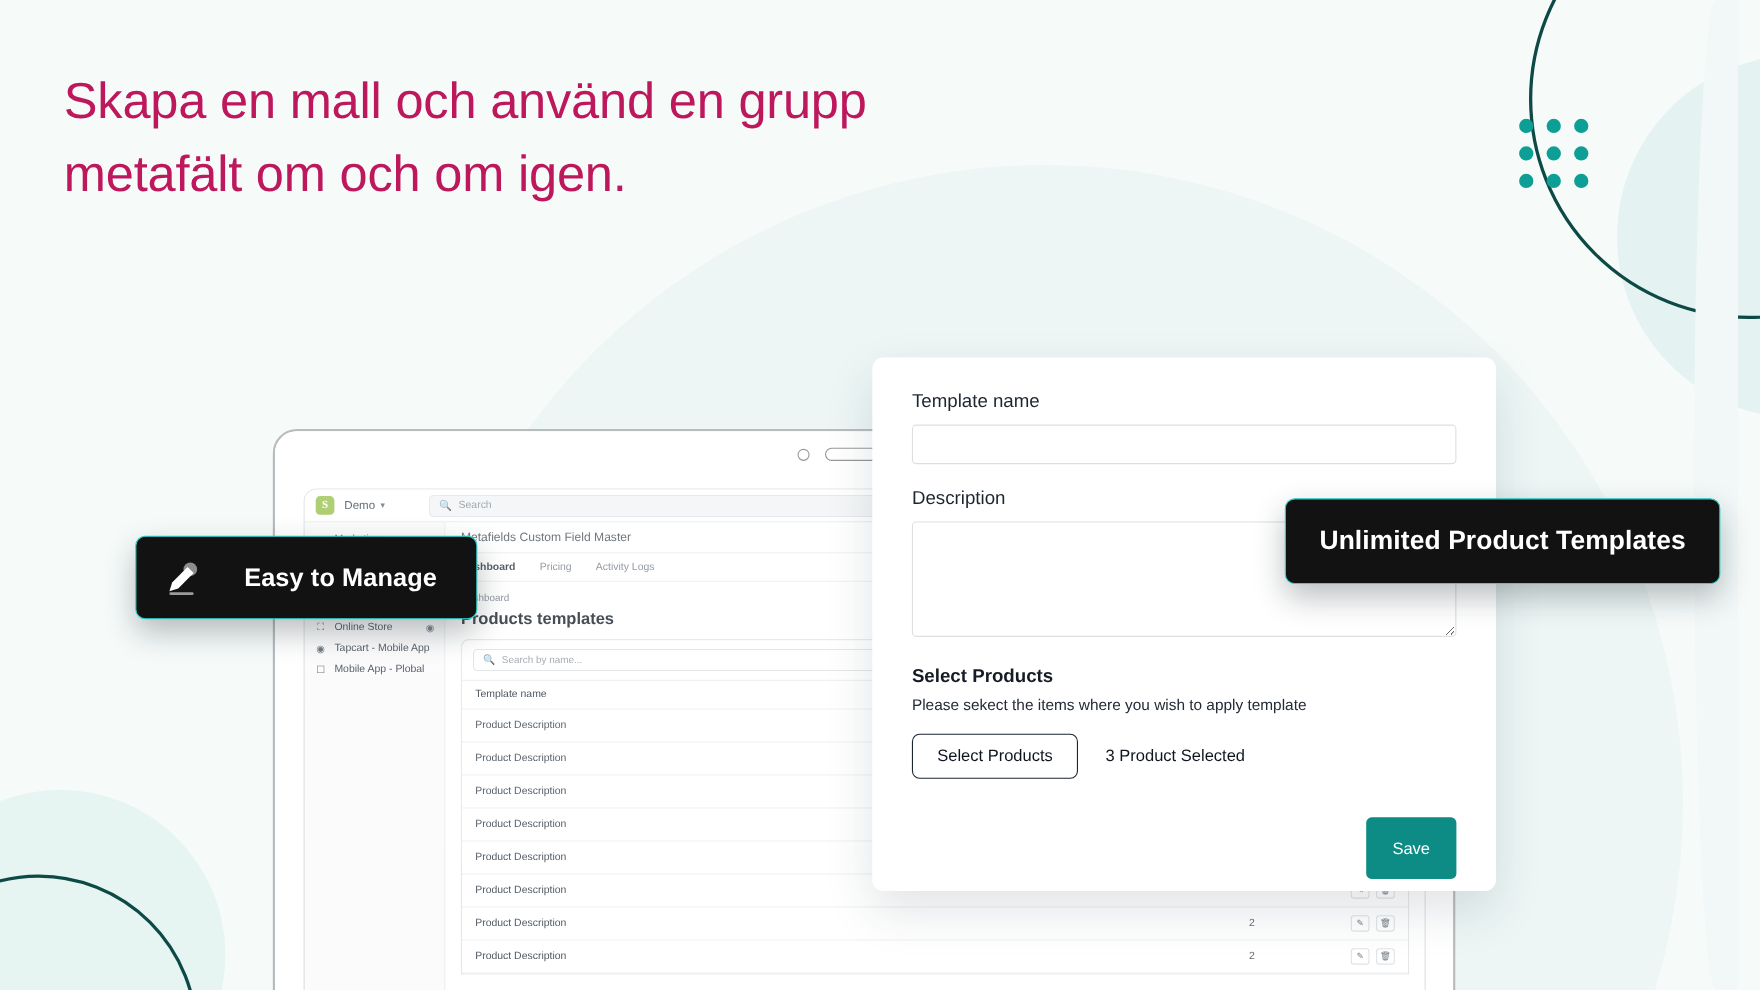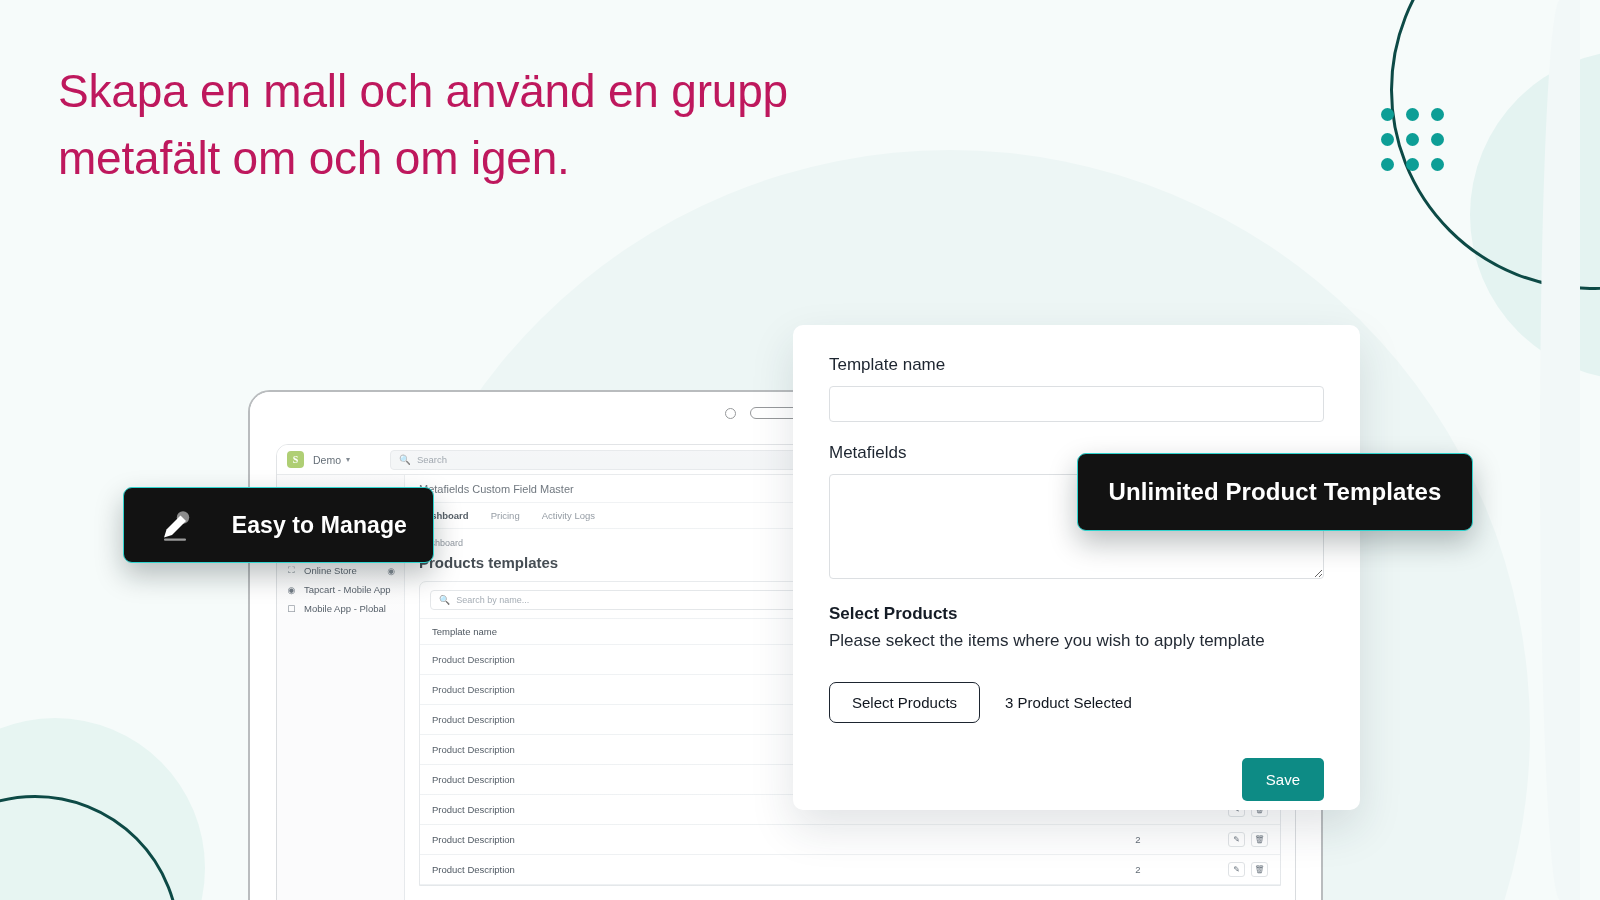--- a/index.html
+++ b/index.html
@@ -281,37 +281,37 @@
     background: #fff;
   }
   .fld-textarea {
     width: 100%; height: 105px;
     border: 1px solid #dcdfe2;
     border-radius: 4px;
     background: #fff;
   }
   .gap { height: 21px; }
   .sec-title { font-size: 17px; font-weight: bold; color: #151c26; margin-bottom: 7px; }
-  .sec-sub { font-size: 17px; color: #242b35; margin-bottom: 31px; }
+  .sec-sub { font-size: 14px; color: #242b35; margin-bottom: 19px; }
   .pick-row { display: flex; align-items: center; gap: 25px; }
   .btn-outline {
     height: 41px;
     padding: 0 22px;
     border: 1.4px solid #1d2530;
     border-radius: 7px;
     background: #fff;
     font-size: 15px;
     color: #10161f;
     font-family: "Liberation Sans", sans-serif;
     cursor: pointer;
   }
   .pick-count { font-size: 15px; color: #10161f; }
   .save-wrap { display: flex; justify-content: flex-end; margin-top: 35px; }
   .btn-save {
-    height: 43px;
+    height: 56px;
     padding: 0 24px;
     border: none;
     border-radius: 5px;
     background: #0d8b85;
     color: #fff;
     font-size: 15px;
     font-family: "Liberation Sans", sans-serif;
     cursor: pointer;
   }
 
@@ -324,24 +324,23 @@
     display: flex;
     align-items: center;
     color: #ffffff;
     box-shadow: 0 12px 28px rgba(10,25,30,0.28);
   }
   .badge-left {
     left: 123px; top: 487px;
     width: 311px; height: 76px;
     padding: 0 26px;
     gap: 38px;
-    justify-content: flex-end;
   }
   .badge-right {
-    left: 1077px; top: 453px;
+    left: 1168px; top: 453px;
     width: 396px; height: 78px;
     padding: 0 30px;
     justify-content: center;
   }
   .badge-text { font-size: 23px; font-weight: bold; letter-spacing: 0.1px; }
   .badge-text-r { font-size: 24px; font-weight: bold; letter-spacing: 0.1px; }
   .pen-icon { width: 34px; height: 34px; flex: none; }
 </style>
 </head>
 <body>
@@ -520,21 +519,21 @@
     </div>
     <div class="tablet-wash"></div>
   </div>
 
   <div class="modal">
     <div class="fld-label">Template name</div>
     <input class="fld-input" type="text" placeholder="" style="">
 
     <div class="gap"></div>
 
-    <div class="fld-label">Metafields</div>
+    <div class="fld-label">Description</div>
     <textarea class="fld-textarea" placeholder="" style=""></textarea>
 
     <div class="gap"></div>
 
     <div class="sec-title">Select Products</div>
     <div class="sec-sub">Please sekect the items where you wish to apply template</div>
 
     <div class="pick-row">
       <button class="btn-outline">Select Products</button>
       <span class="pick-count">3 Product Selected</span>

